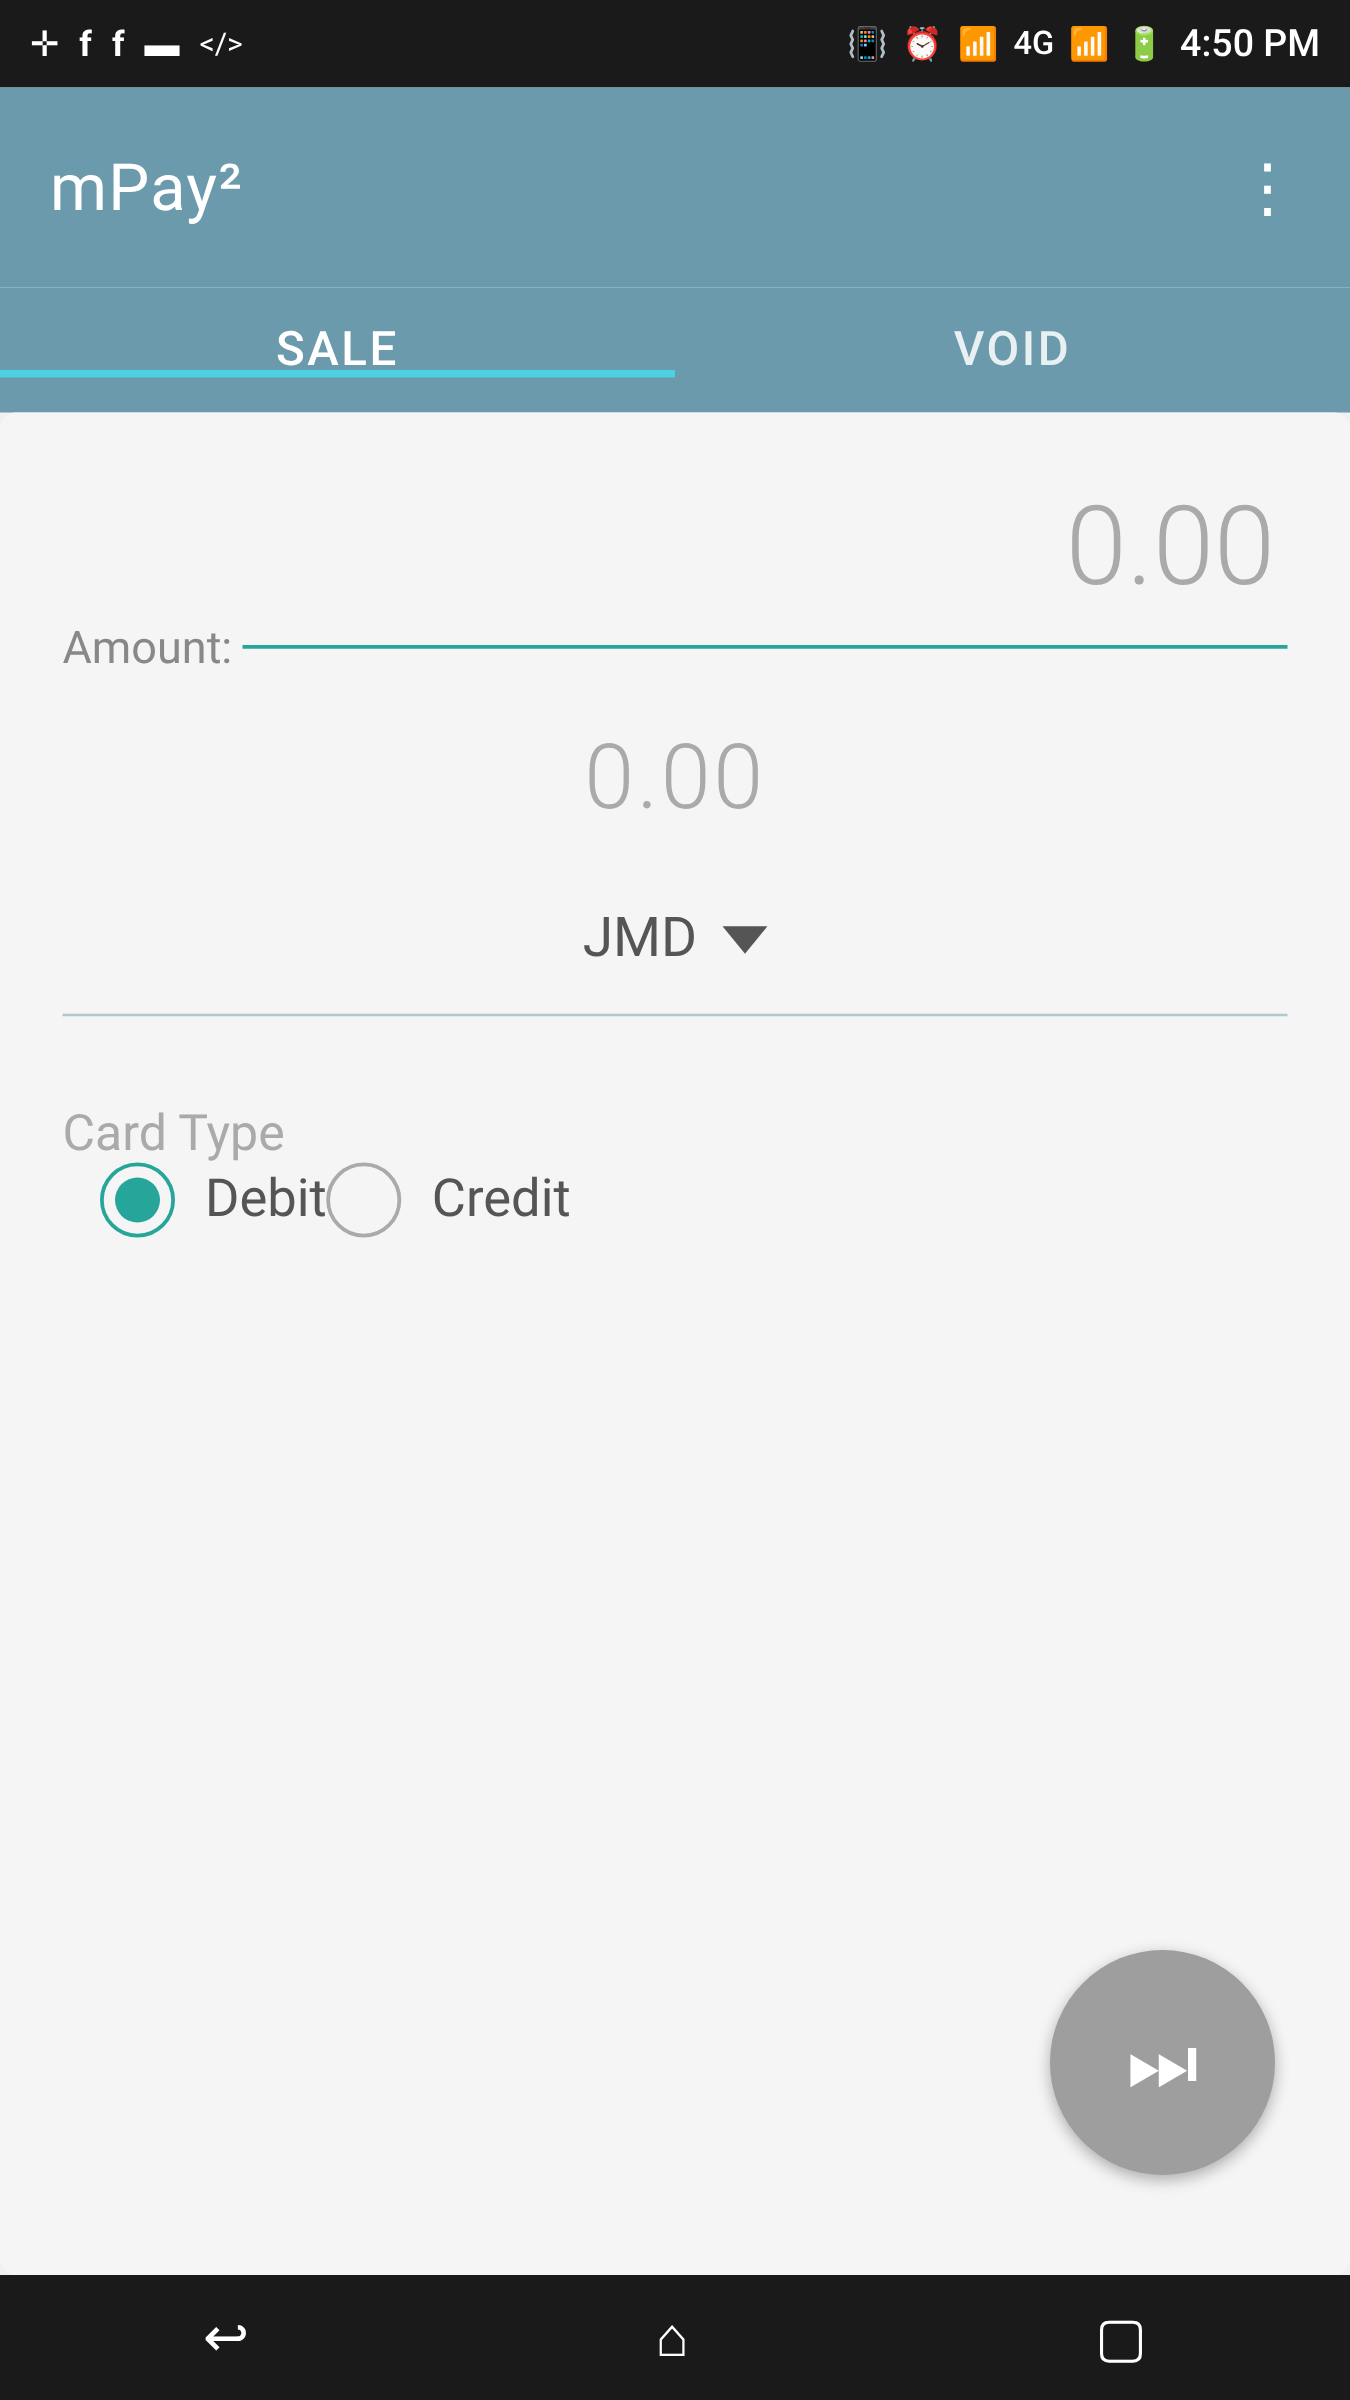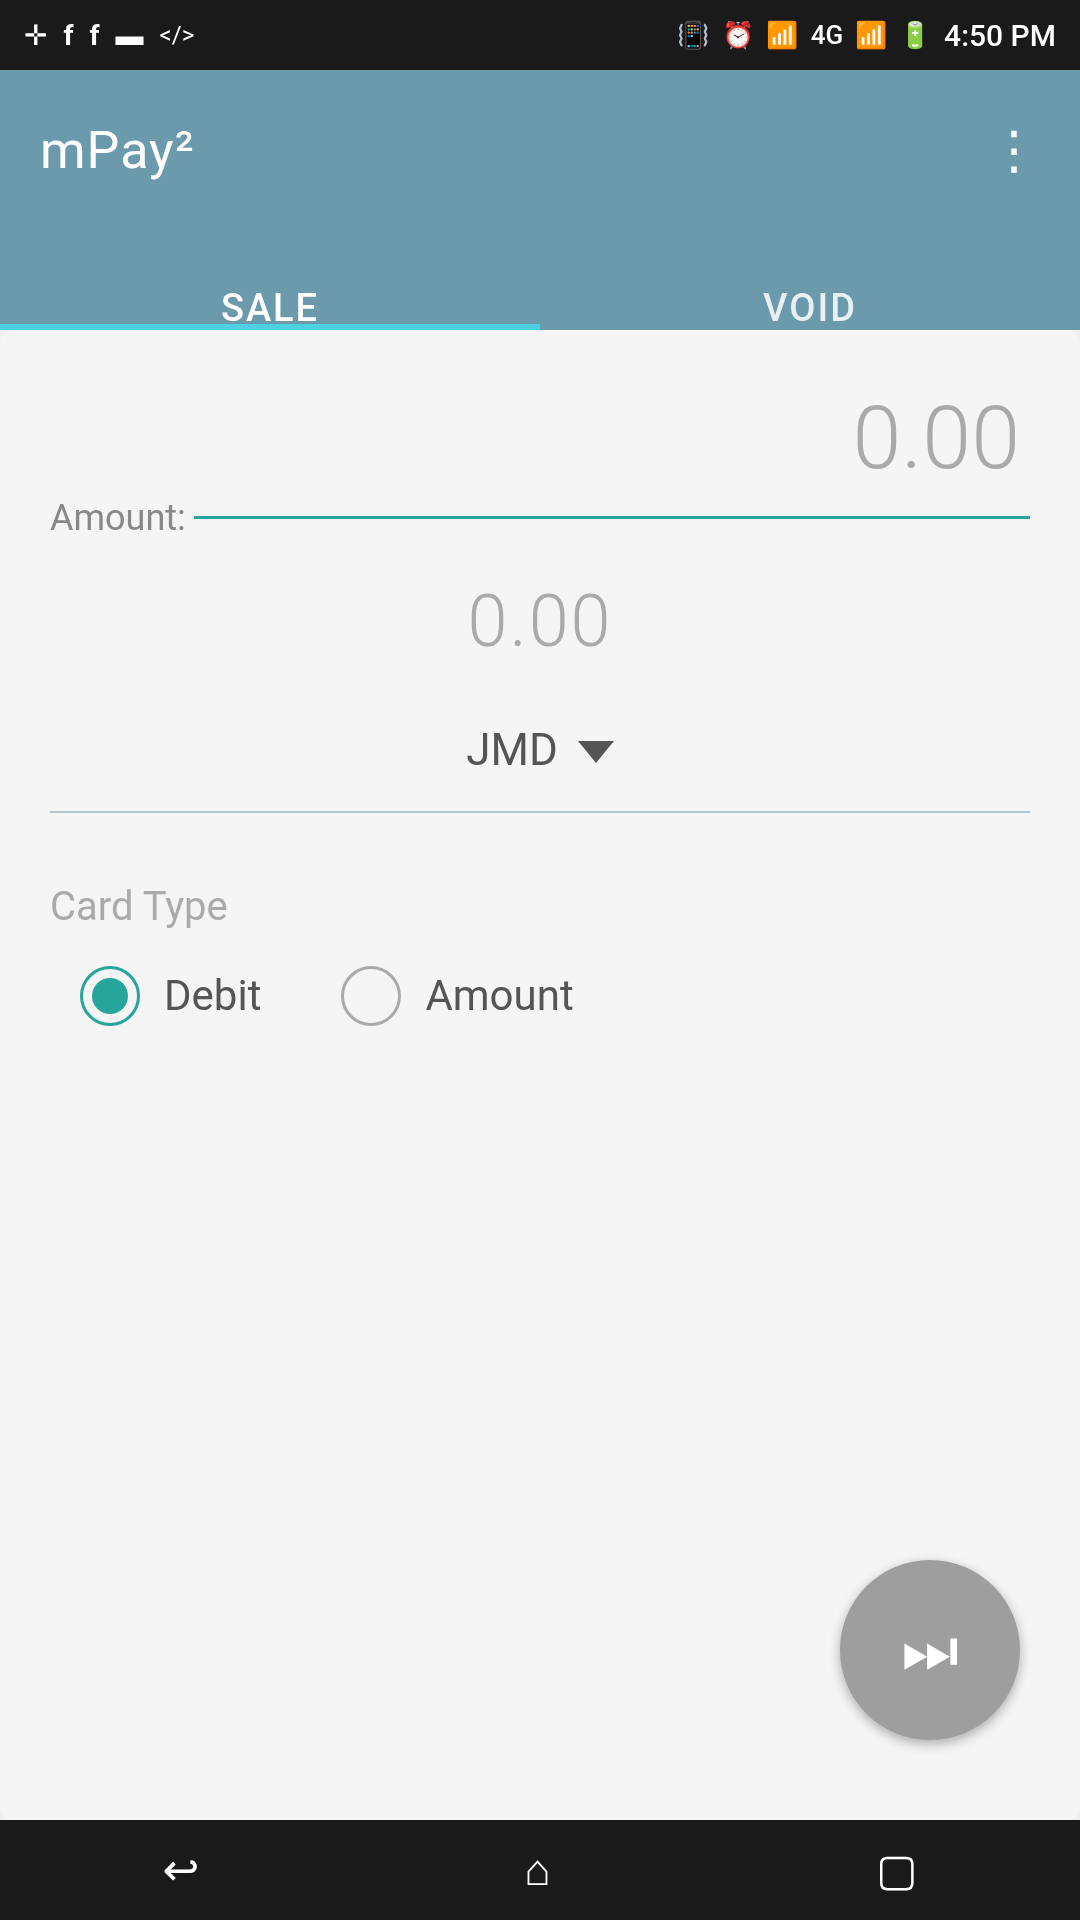--- a/index.html
+++ b/index.html
@@ -65,21 +65,21 @@
       font-size: 52px;
       cursor: pointer;
     }
 
     
     .tab-bar {
       width: 100%;
       height: 100px;
       background: #6a9aab;
       display: flex;
-      align-items: flex-end;
+      align-items: center;
     }
 
     .tab {
       flex: 1;
       display: flex;
       align-items: center;
       justify-content: center;
       color: rgba(255,255,255,0.85);
       font-size: 38px;
       font-weight: 500;
@@ -188,23 +188,21 @@
     }
 
     .card-type-label {
       font-size: 40px;
       color: #aaaaaa;
     }
 
     .radio-group {
       display: flex;
       align-items: center;
-      gap: 80px;
       padding-left: 30px;
-      margin-top: 36px;
     }
 
     .radio-option {
       display: flex;
       align-items: center;
       gap: 24px;
       cursor: pointer;
     }
 
     .radio-outer {
@@ -330,21 +328,21 @@
 
       <div class="radio-option">
         <div class="radio-outer selected">
           <div class="radio-inner"></div>
         </div>
         <span class="radio-text">Debit</span>
       </div>
 
       <div class="radio-option">
         <div class="radio-outer"></div>
-        <span class="radio-text">Amount</span>
+        <span class="radio-text">Credit</span>
       </div>
 
     </div>
   </div>
 
   <div class="fab">
     <span class="fab-arrow">⏭</span>
   </div>
 
 </div>

